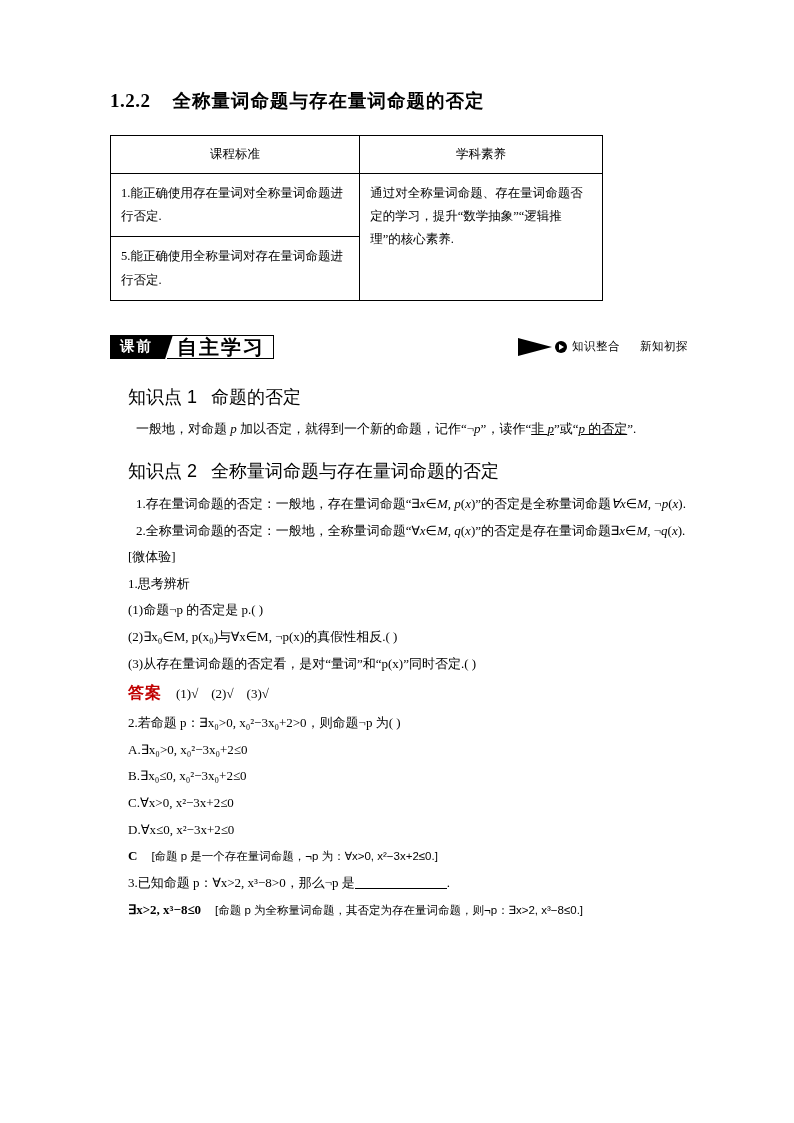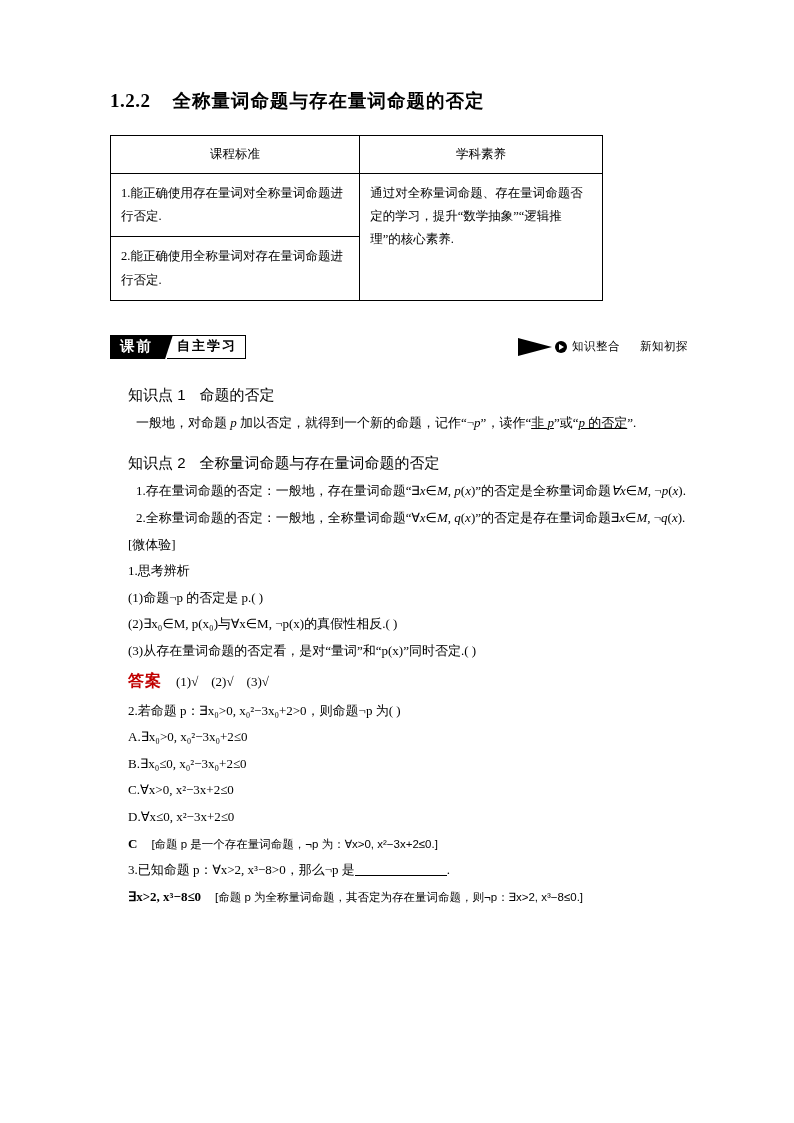--- a/index.html
+++ b/index.html
@@ -98,22 +98,22 @@
   }
   .ban-slash {
     width: 14px;
     background: #000;
     transform: skewX(-18deg);
     margin-left: -7px;
     position: relative;
     z-index: 0;
   }
   .ban-white {
-    font-family: Liberation Mono, monospace;
-    font-size: 13px;
+    font-family: Liberation Serif, serif;
+    font-size: 20px;
     font-weight: bold;
     letter-spacing: 2px;
     padding: 2px 8px 2px 10px;
     display: flex;
     align-items: center;
     border: 1px solid #000;
     border-left: none;
     line-height: 1;
     background: #fff;
     margin-left: -2px;
@@ -164,21 +164,21 @@
   .banner-right span:last-child { margin-right: 0; }
 
   
   .body {
     margin-top: 16px;
     font-size: 13px;
     line-height: 2.1;
   }
   .kp {
     font-family: "Liberation Sans", sans-serif;
-    font-size: 15px;
+    font-size: 18px;
     margin-top: 10px;
     margin-bottom: 0px;
     padding-left: 18px;
   }
   .kp .kp-label { margin-right: 14px; }
   p.t {
     margin: 0;
     text-indent: 26px;
     line-height: 2.05;
   }
@@ -228,21 +228,21 @@
       <tbody>
           <tr>
         <td class="hdr col-left">课程标准</td>
         <td class="hdr">学科素养</td>
       </tr>
       <tr>
         <td>1.能正确使用存在量词对全称量词命题进行否定.</td>
         <td rowspan="2" class="cell-right">通过对全称量词命题、存在量词命题否定的学习，提升“数学抽象”“逻辑推理”的核心素养.</td>
       </tr>
       <tr>
-        <td>2.能正确使用全称量词对存在量词命题进行否定.</td>
+        <td>5.能正确使用全称量词对存在量词命题进行否定.</td>
       </tr>
     </tbody>
       </table>
 
     <div class="banner">
       <div class="ban-line"></div>
       <div class="banner-left">
         <div class="ban-black">课前</div>
         <div class="ban-slash"></div>
         <div class="ban-white">自主学习</div>

